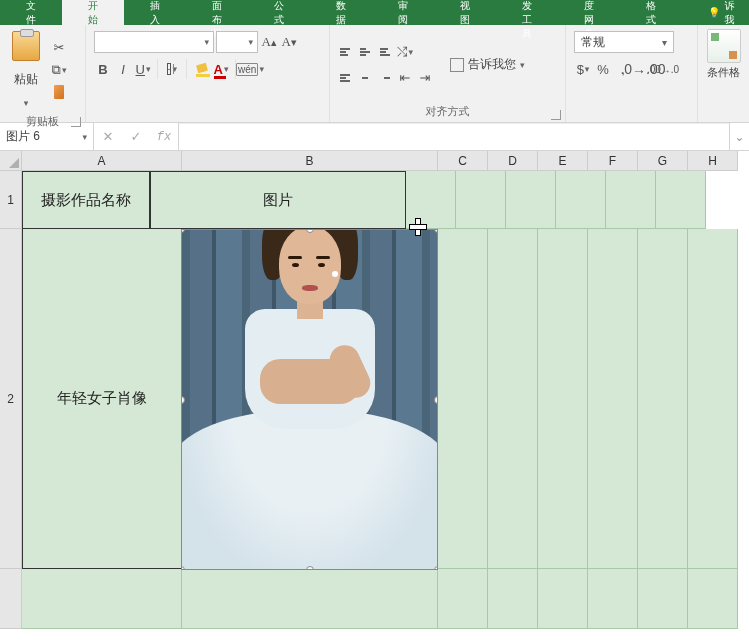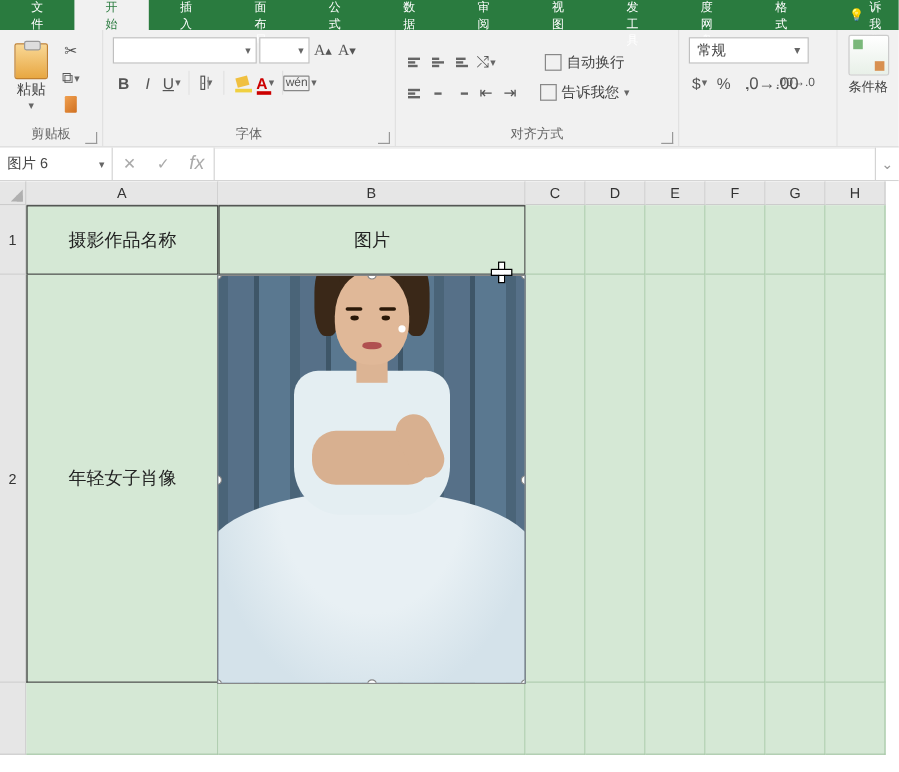--- a/index.html
+++ b/index.html
@@ -13,21 +13,21 @@
 .ribbon { height: 98px; background: #f1f1f1; border-bottom: 1px solid #d4d4d4; display: flex; }
 .grp { border-right: 1px solid #e1e1e1; display: flex; flex-direction: column; }
 .grp-body { flex: 1; display: flex; align-items: center; padding: 4px 6px; gap: 4px; }
 .grp-label { height: 18px; font-size: 11px; color: #666; text-align: center; position: relative; }
 .grp-label .launcher { position: absolute; right: 4px; bottom: 2px; width: 10px; height: 10px; border: 1px solid #999; border-top: none; border-left: none; }
 .btn { padding: 2px 4px; border-radius: 2px; cursor: pointer; display: flex; align-items: center; justify-content: center; }
 .col { display: flex; flex-direction: column; gap: 2px; }
 .row { display: flex; align-items: center; gap: 2px; }
 .sep { width: 1px; height: 60px; background: #e1e1e1; margin: 0 3px; }
 
-.paste-big { width: 40px; display: flex; flex-direction: column; align-items: center; gap: 0; }
+.paste-big { width: 40px; display: flex; flex-direction: column; align-items: center; gap: 10px; }
 .paste-icon { width: 28px; height: 30px; background: linear-gradient(#f9d896,#e8a742); border: 1px solid #c08030; border-radius: 2px; position: relative; }
 .paste-icon::before { content:""; position:absolute; top:-3px; left:7px; width:12px; height:6px; background:#ddd; border:1px solid #999; border-radius:2px; }
 .dd { font-size: 9px; color: #666; }
 
 .scissors { color: #555; }
 .brush { width: 14px; height: 14px; background: linear-gradient(135deg,#f0a050,#d07020); border-radius: 1px; }
 
 .fontbox, .sizebox { border: 1px solid #c0c0c0; background: #fff; height: 22px; display: flex; align-items: center; padding: 0 4px; font-size: 12px; color: #888; }
 .fontbox { width: 120px; }
 .sizebox { width: 42px; }
@@ -55,21 +55,21 @@
 .numfmt .dd { font-size:10px; }
 
 .cf-big { width:34px; height:34px; background:linear-gradient(#fff,#e8f0e8); border:1px solid #ccc; position:relative; }
 .cf-big::before { content:""; position:absolute; top:3px; left:3px; width:8px; height:8px; background:#7ab87a; }
 .cf-big::after { content:""; position:absolute; bottom:3px; right:3px; width:8px; height:8px; background:#d89050; }
 
 .formula-bar { height: 28px; border-bottom: 1px solid #d4d4d4; display:flex; align-items:stretch; background:#fff; }
 .namebox { width: 94px; border-right:1px solid #d4d4d4; display:flex; align-items:center; padding:0 6px; justify-content:space-between; }
 .fb-btns { display:flex; align-items:center; border-right:1px solid #d4d4d4; }
 .fb-btns .ib { width:28px; color:#aaa; }
-.fx { font-style:italic; font-family:Liberation Sans, sans-serif; font-size:16px; color:#555; }
+.fx { font-style:italic; font-family:Liberation Mono, monospace; font-size:12px; color:#555; }
 .fb-input { flex:1; padding:0 6px; display:flex; align-items:center; border-top:1px solid #eee; }
 .fb-expand { width:20px; display:flex; align-items:center; justify-content:center; color:#999; border-left:1px solid #d4d4d4; }
 
 .sheet-area { position:relative; height: calc(643px - 25px - 98px - 28px); background:#fff; overflow:hidden; }
 .colhdr-row { display:flex; height:20px; }
 .corner { width:22px; background:#e6e6e6; border-right:1px solid #ccc; border-bottom:1px solid #ccc; position:relative; }
 .corner::after { content:""; position:absolute; right:2px; bottom:2px; border:5px solid transparent; border-right-color:#b0b0b0; border-bottom-color:#b0b0b0; }
 .colhdr { background:#e6e6e6; border-right:1px solid #ccc; border-bottom:1px solid #ccc; display:flex; align-items:center; justify-content:center; font-size:12px; color:#333; }
 .sheet-body { display:flex; }
 .rowhdr-col { width:22px; }
@@ -192,21 +192,20 @@
             <span class="fontcolor-ic">A</span>
             <span class="dd">▾</span>
           </div>
         <span class="sep" style="height:20px"></span>
         <div class="btn ib">
             <span class="wen">wén</span>
             <span class="dd">▾</span>
           </div>
       </div>
     </div>
-    <div class="grp-label"><span>字体</span><span class="launcher"></span></div>
   </div>
 
   <div class="grp" style="width:236px">
     <div class="grp-body">
       <div class="col" style="gap:6px">
         <div class="row">
           <div class="btn ib">
               <span class="align-ic">
                 <span></span>
                 <span style="width:60%"></span>
@@ -249,24 +248,20 @@
                 <span></span>
                 <span style="width:60%"></span>
                 <span></span>
               </span>
             </div>
           <div class="btn ib">⇤</div>
           <div class="btn ib">⇥</div>
         </div>
       </div>
       <div class="col" style="gap:4px;margin-left:6px">
-        <div class="wrap-set btn">
-          <span class="wrap-ic"></span>
-          <span>自动换行</span>
-        </div>
         <div class="wrap-set btn">
           <span class="merge-ic"></span>
           <span>告诉我您</span>
           <span class="dd">▾</span>
         </div>
       </div>
     </div>
     <div class="grp-label"><span>对齐方式</span><span class="launcher"></span></div>
   </div>
 
@@ -327,21 +322,21 @@
       <div class="colhdr" style="width: 50px;">H</div>
     </div>
   <div class="sheet-body">
     <div class="rowhdr-col">
         <div class="rowhdr" style="height: 58px;">1</div>
         <div class="rowhdr" style="height: 340px;">2</div>
         <div class="rowhdr" style="height: 60px;"></div>
       </div>
     <div class="cells">
         <div class="cellrow">
-          <div class="cell hdr" style="width: 160px; height: 58px;">摄影作品名称</div>
+          <div class="cell hdr" style="width: 128px; height: 58px;">摄影作品名称</div>
           <div class="cell hdr" style="width: 256px; height: 58px;">图片</div>
           <div class="cell" style="width: 50px; height: 58px;"></div>
           <div class="cell" style="width: 50px; height: 58px;"></div>
           <div class="cell" style="width: 50px; height: 58px;"></div>
           <div class="cell" style="width: 50px; height: 58px;"></div>
           <div class="cell" style="width: 50px; height: 58px;"></div>
           <div class="cell" style="width: 50px; height: 58px;"></div>
         </div>
         <div class="cellrow">
           <div class="cell hdr2" style="width: 160px; height: 340px;">年轻女子肖像</div>

